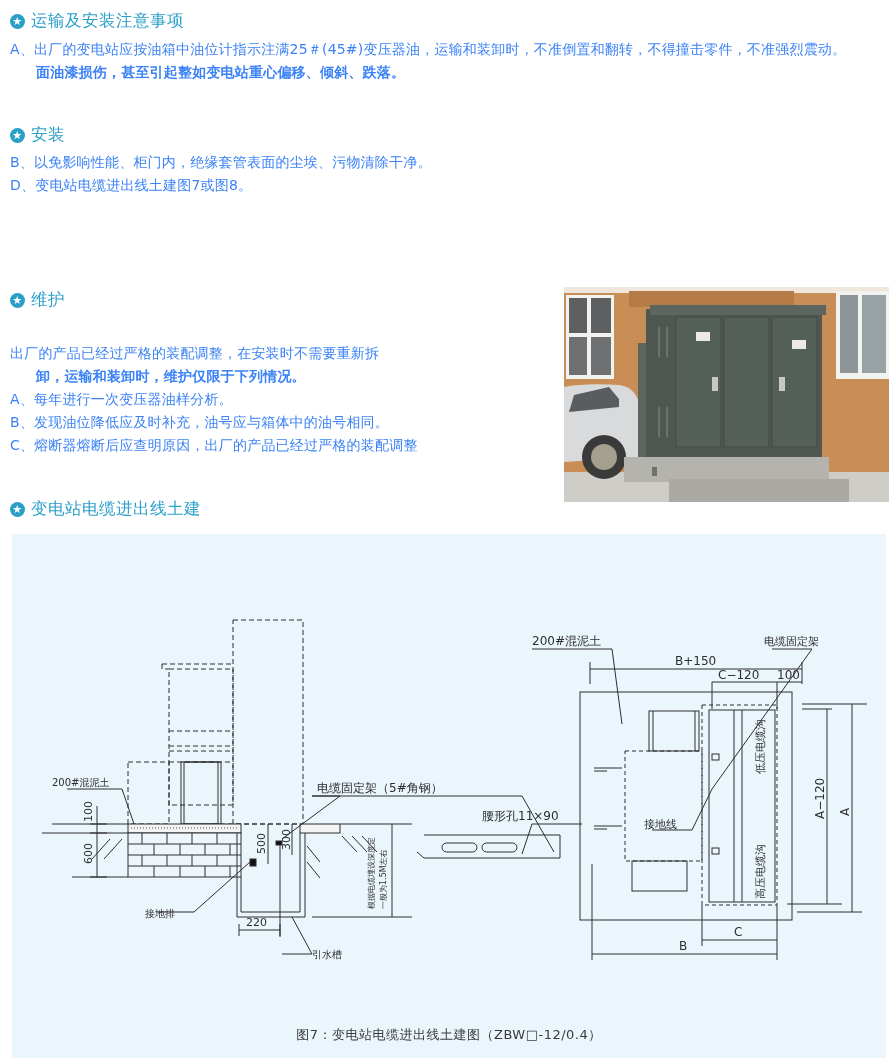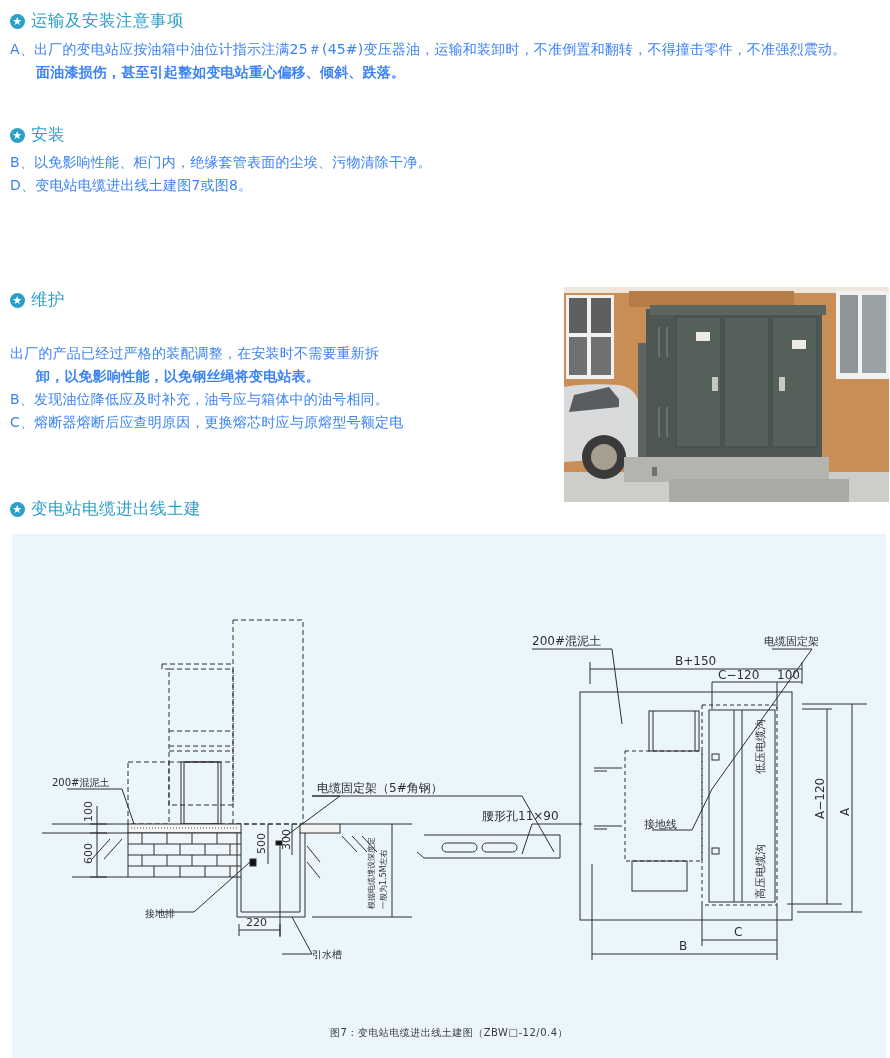--- a/index.html
+++ b/index.html
@@ -5,21 +5,21 @@
   html, body { margin:0; padding:0; background:#ffffff; }
   body { width:890px; height:1058px; position:relative; overflow:hidden;
          font-family:"DejaVu Sans","Liberation Sans",sans-serif; color:#3a3a3a; }
   .sec-title { position:absolute; left:10px; font-size:16.5px; color:#2a9fc8; display:flex; align-items:center; gap:6px; letter-spacing:0.5px; }
   .star { width:15px; height:15px; border-radius:50%; background:#2a9fc8; color:#fff; font-size:11px; line-height:15px; text-align:center; display:inline-block; }
   .para { position:absolute; left:10px; font-size:14px; line-height:23px; color:#3b82f6; letter-spacing:0.2px; }
   .para .ln { display:block; white-space:nowrap; }
   .para .ind { padding-left:26px;font-weight:bold; }
   .photo { position:absolute; left:564px; top:287px; width:325px; height:215px; overflow:hidden; background:#c98e55; }
   .diagram-panel { position:absolute; left:12px; top:534px; width:874px; height:524px; background:#eaf5fc; }
-  .caption { position:absolute; left:0; width:100%; top:492px; text-align:center; font-size:10px; color:#3a3a3a; letter-spacing:0.5px; }
+  .caption { position:absolute; left:0; width:100%; top:492px; text-align:center; font-size:13px; color:#3a3a3a; letter-spacing:0.5px; }
   svg text { font-family:"DejaVu Sans","Liberation Sans",sans-serif; fill:#2e2e2e; }
 </style>
 </head>
 <body>
 
 <div class="sec-title" style="top:10px;">
   <span class="star">★</span>
   <span>运输及安装注意事项</span>
 </div>
 <div class="para" style="top:38px;">
@@ -35,23 +35,24 @@
   <span class="ln">B、以免影响性能、柜门内，绝缘套管表面的尘埃、污物清除干净。</span>
   <span class="ln">D、变电站电缆进出线土建图7或图8。</span>
 </div>
 
 <div class="sec-title" style="top:289px;">
   <span class="star">★</span>
   <span>维护</span>
 </div>
 <div class="para" style="top:320px;margin-top:22px;">
   <span class="ln">出厂的产品已经过严格的装配调整，在安装时不需要重新拆</span>
-  <span class="ln ind">卸，以免影响性能，以免钢丝绳将变电站表。</span>
+  <span class="ln ind">卸，运输和装卸时，维护仅限于下列情况。</span>
+  <span class="ln">A、每年进行一次变压器油样分析。</span>
   <span class="ln">B、发现油位降低应及时补充，油号应与箱体中的油号相同。</span>
-  <span class="ln">C、熔断器熔断后应查明原因，更换熔芯时应与原熔型号额定电</span>
+  <span class="ln">C、熔断器熔断后应查明原因，出厂的产品已经过严格的装配调整</span>
 </div>
 
 <div class="photo" title="箱式变电站现场安装照片">
   <svg width="325" height="215" viewBox="0 0 325 215">
     <rect x="0" y="0" width="325" height="215" fill="#c98e55"></rect>
     <rect x="0" y="0" width="325" height="6" fill="#efe7dc"></rect>
 
     <rect x="2" y="8" width="48" height="84" fill="#f2f2f0"></rect>
     <rect x="5" y="11" width="18" height="35" fill="#5d5f60"></rect>
       <rect x="27" y="11" width="20" height="35" fill="#5d5f60"></rect>

